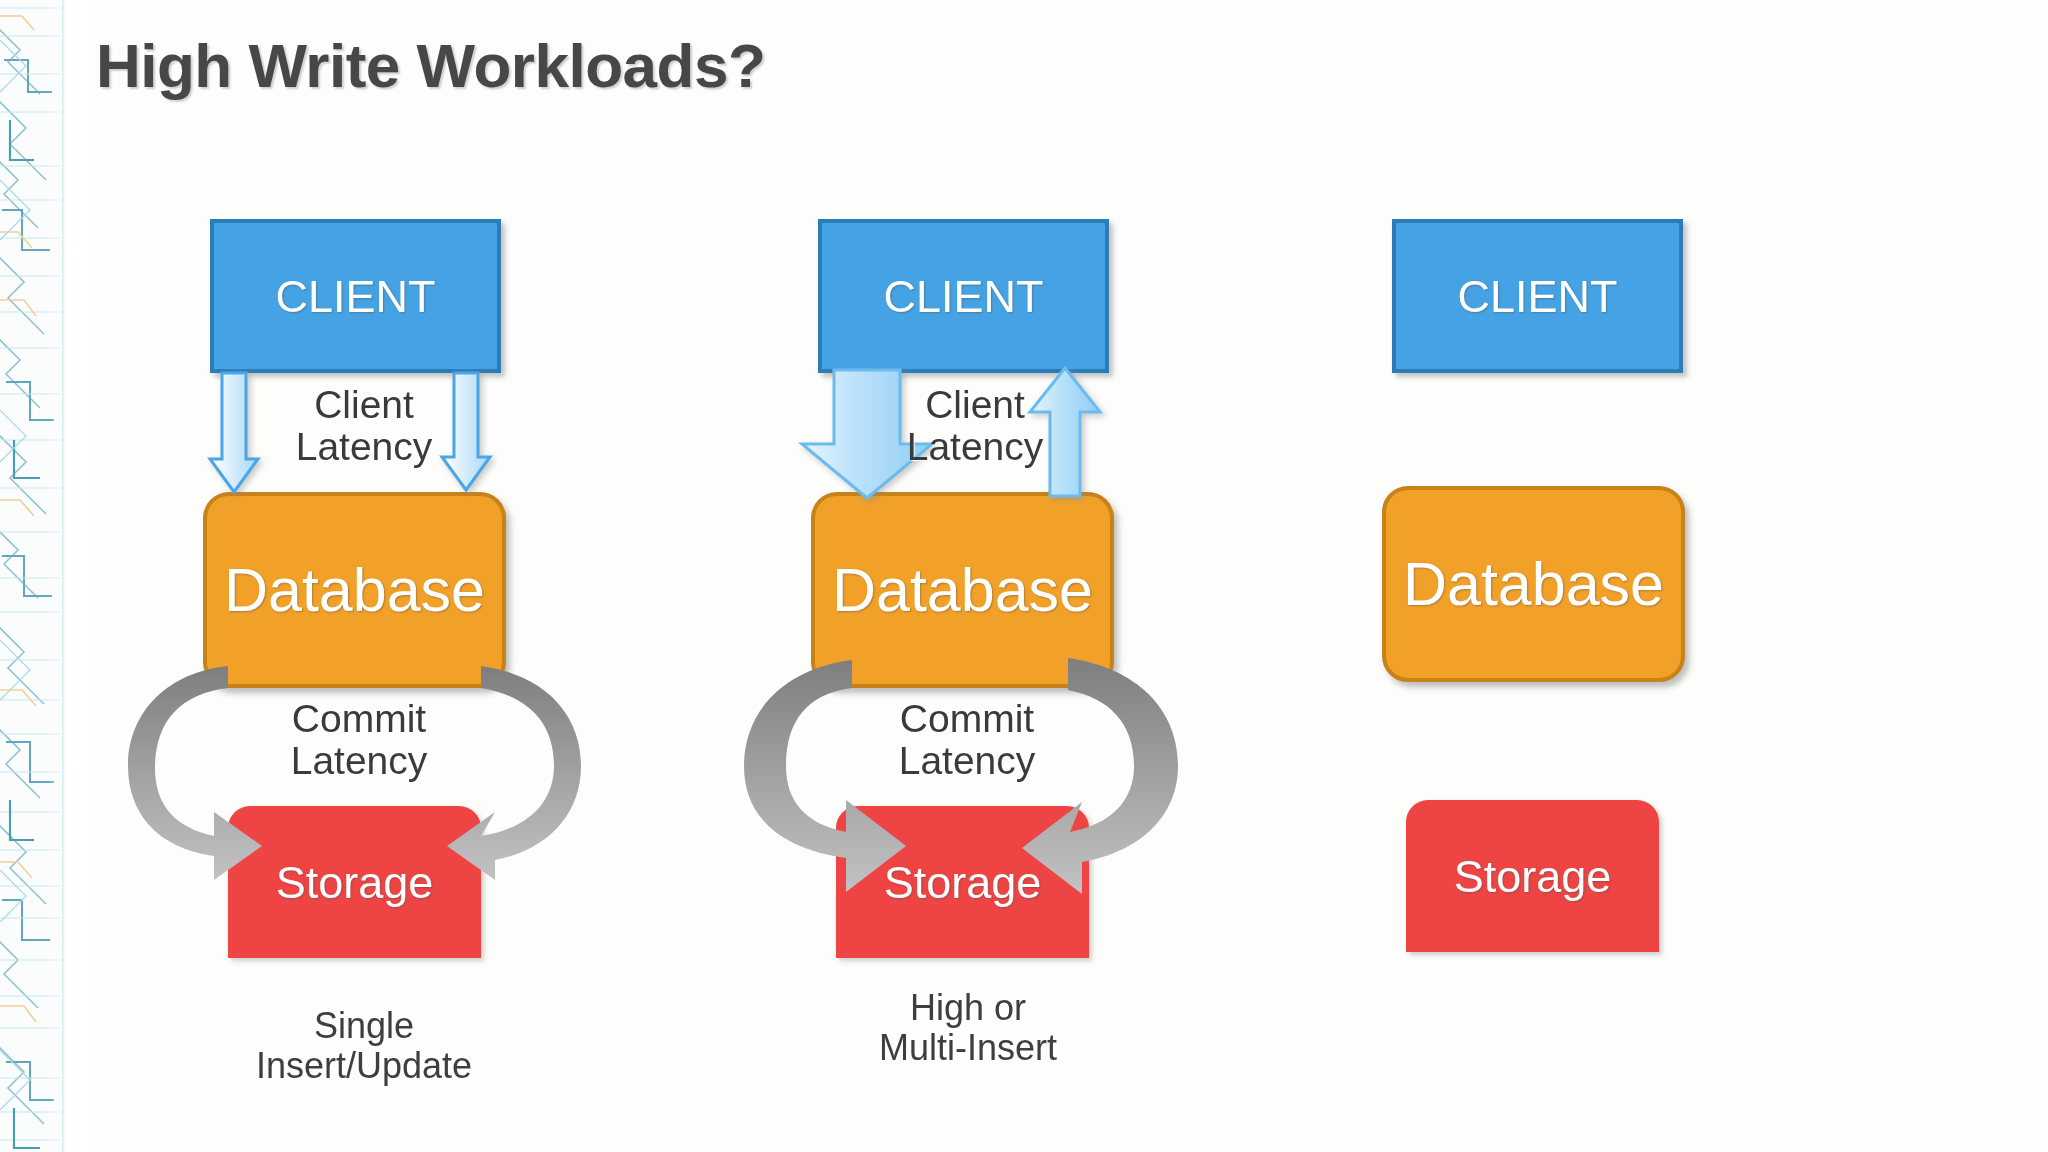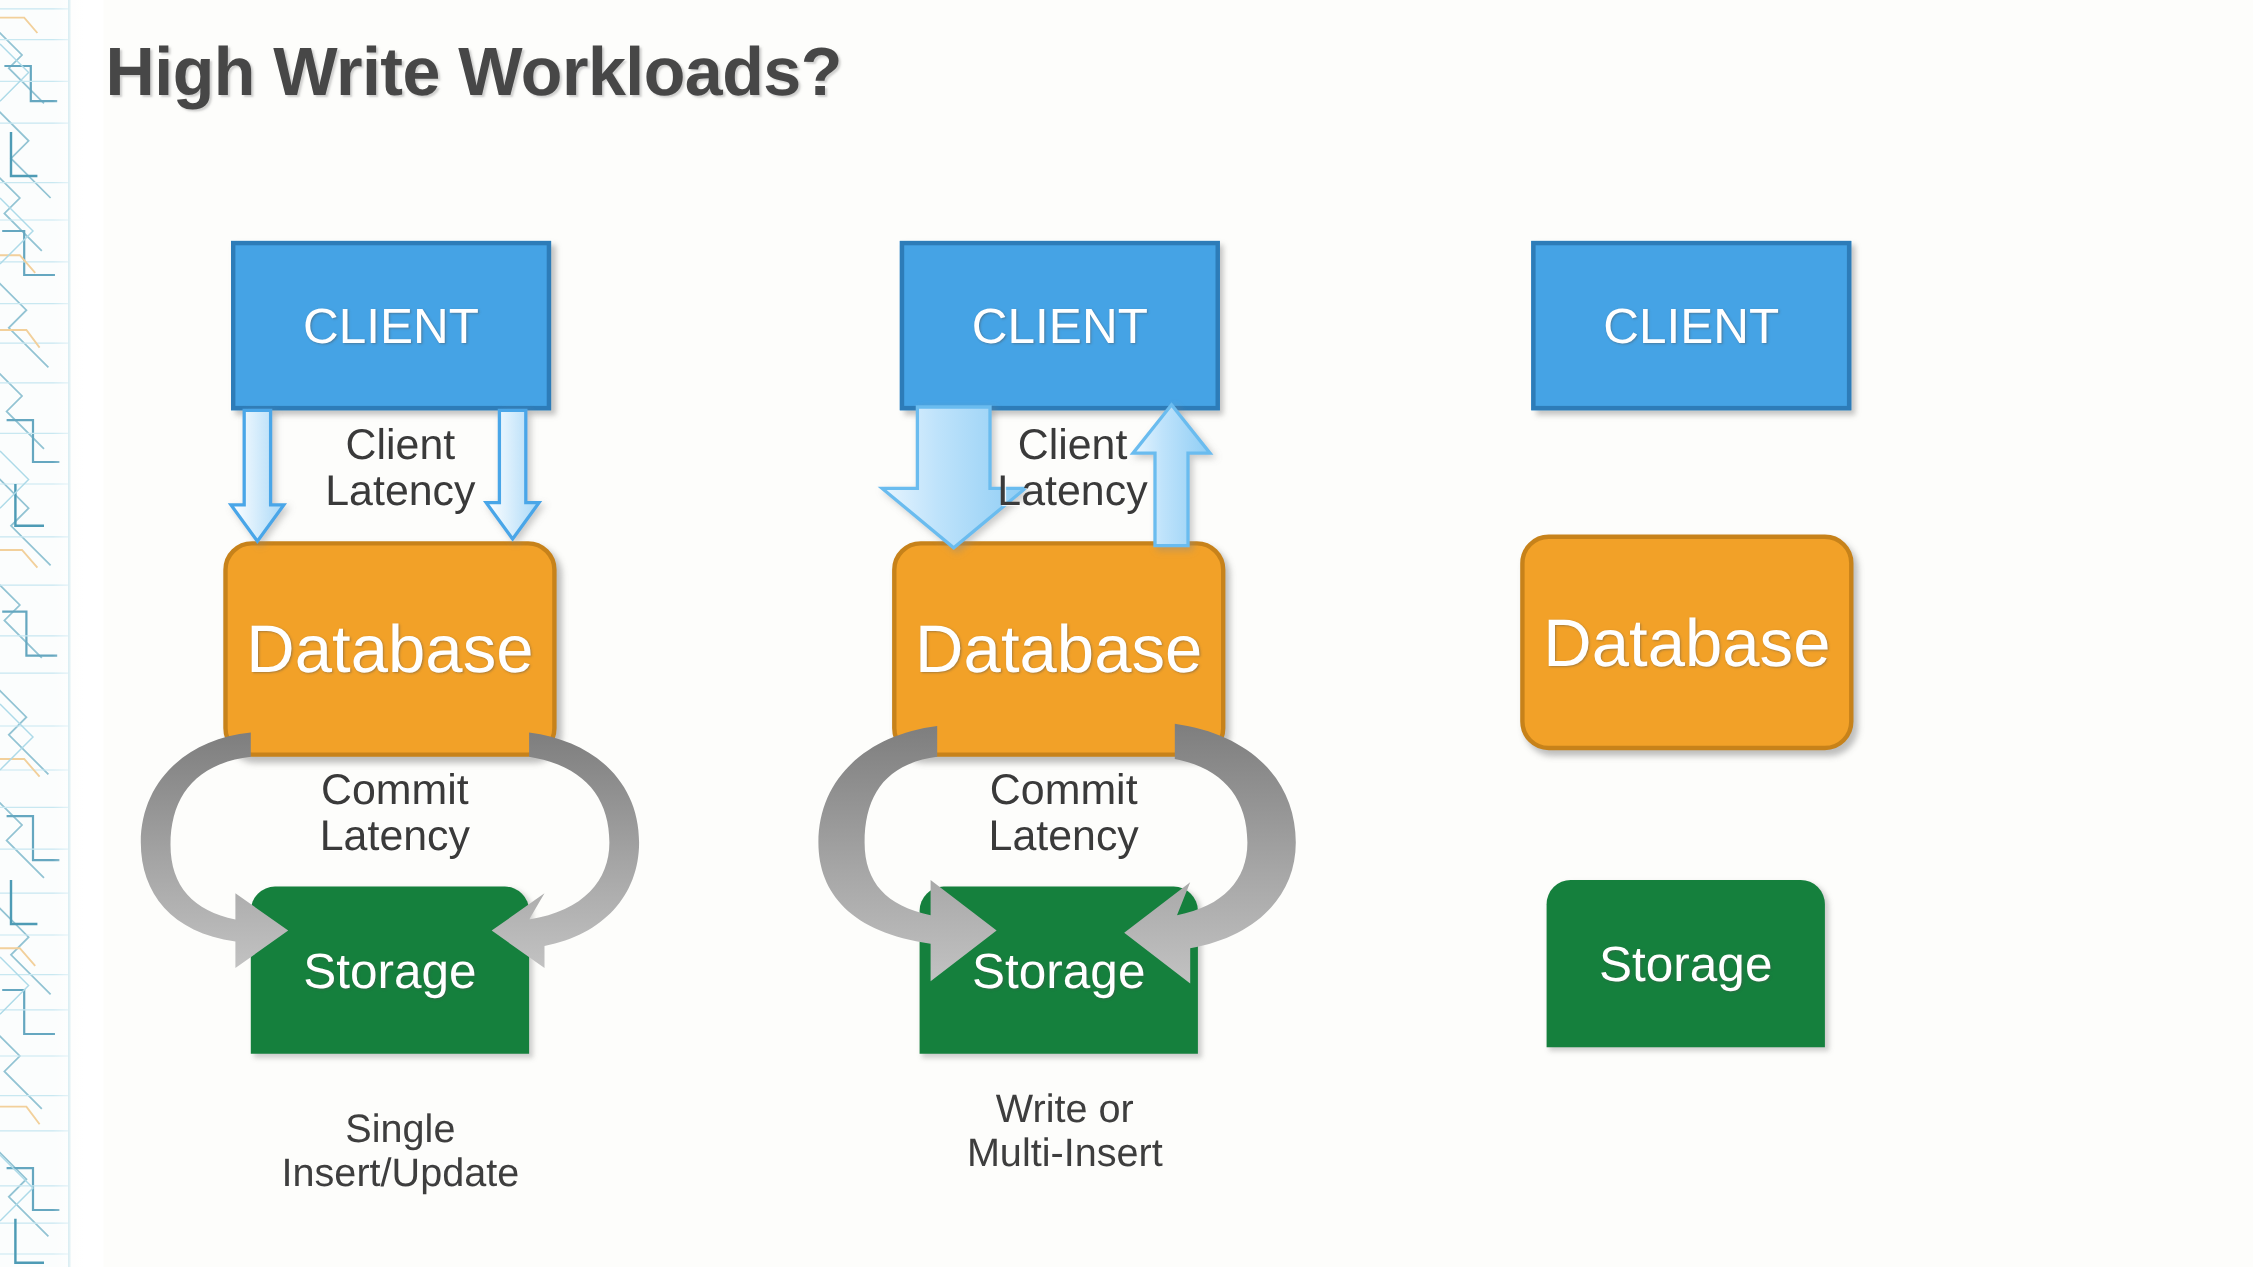--- a/index.html
+++ b/index.html
@@ -70,21 +70,21 @@
     box-shadow: 4px 4px 5px rgba(110,110,110,.40);
   }
   .node-db {
     background: #f2a128;
     border: 4px solid #c7821a;
     border-radius: 26px;
     font-size: 61px;
     box-shadow: 4px 5px 6px rgba(110,110,110,.45);
   }
   .node-storage {
-    background: #15803d;
+    background: #ef4444;
     border-radius: 22px 22px 0 0;
     font-size: 45px;
     box-shadow: 3px 3px 5px rgba(120,120,120,.35);
     text-align: center;
   }
 
   
   .arrow-layer {
     position: absolute;
     left: 0; top: 0;
@@ -292,21 +292,21 @@
                C 1138 668, 1178 710, 1178 766
                C 1178 816, 1140 852, 1082 862
                L 1082 894 L 1022 848 L 1082 802 Z" fill="url(#g-gray)"></path>
     </g>
   </svg>
 
   <div class="flow-label" style="left:845px; top:384px; width:260px;">Client
 Latency</div>
   <div class="flow-label" style="left:832px; top:698px; width:270px;">Commit
 Latency</div>
-  <div class="caption" style="left:758px; top:988px; width:420px;">Write or
+  <div class="caption" style="left:758px; top:988px; width:420px;">High or
 Multi-Insert</div>
 
   <div class="node node-client" style="left:1392px; top:219px; width:291px; height:154px;">
     <span>CLIENT</span>
   </div>
 
   <div class="node node-db" style="left:1382px; top:486px; width:303px; height:196px;">
     <span>Database</span>
   </div>
 

